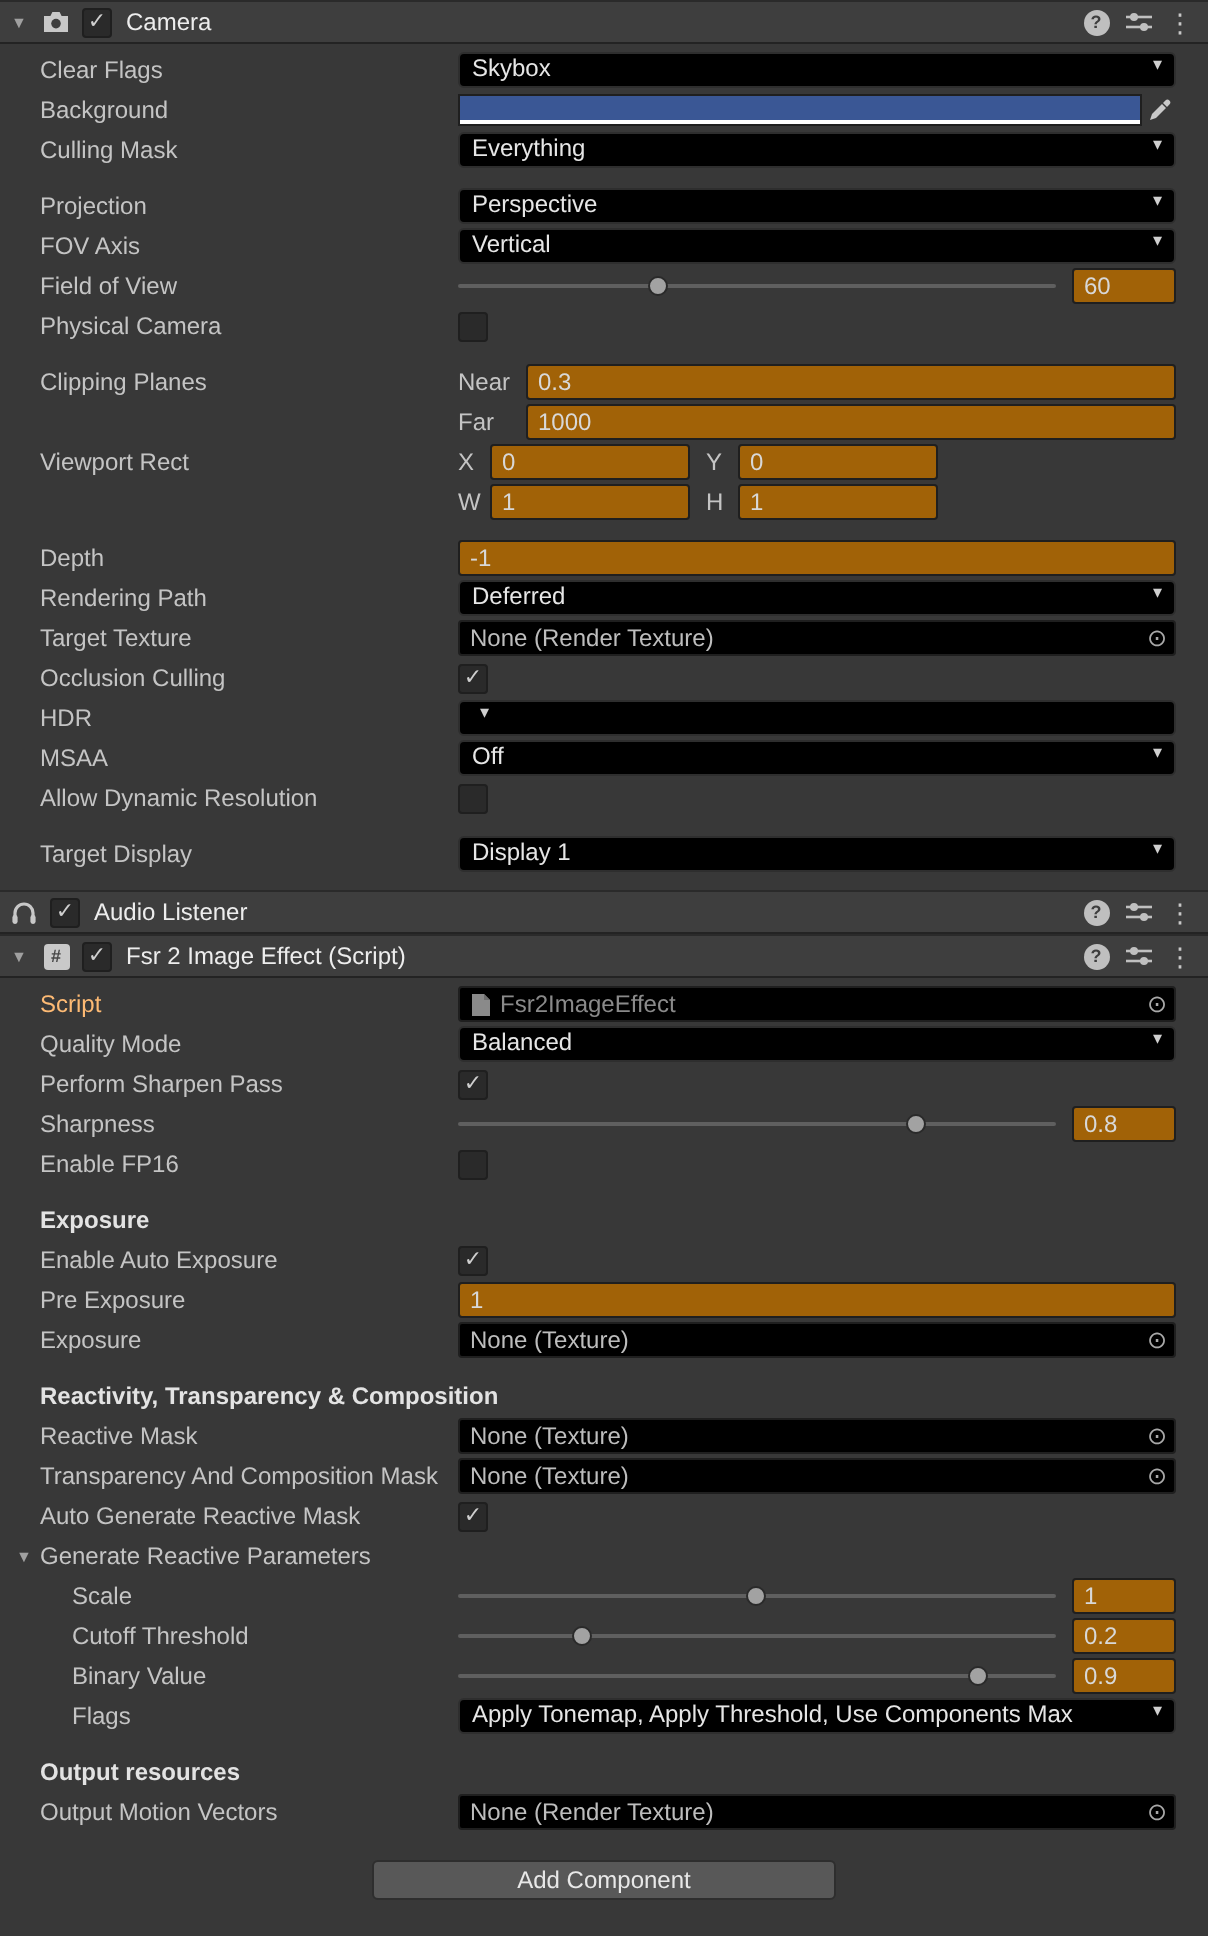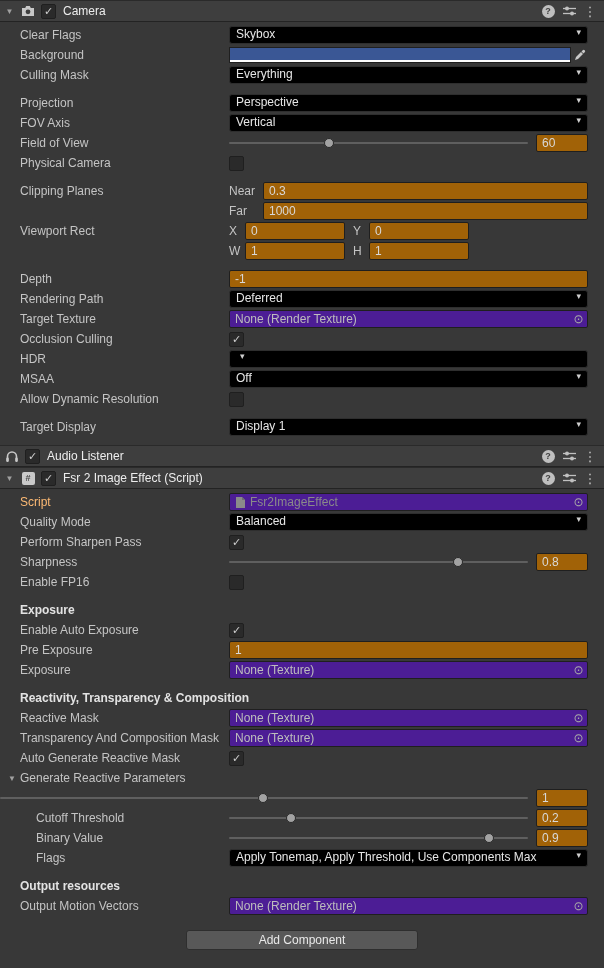--- a/index.html
+++ b/index.html
@@ -38,21 +38,21 @@
   .ctrl { flex:1; display:flex; align-items:center; min-width:0; }
 
   .dd { flex:1; height:18px; background:#000000; border:1px solid #2E2E2E; border-radius:3px; display:flex; align-items:flex-start; padding:0 6px; color:#E6E6E6; min-width:0; cursor:default; }
   .dd .ddtext { flex:1; white-space:nowrap; overflow:hidden; }
   .dd .arrow { font-size:9px; color:#CFCFCF; margin-left:4px; flex:0 0 auto; }
 
   .tf { height:18px; background:#a16207; border:1px solid #1F1F1F; border-radius:2px; color:#D8D8D8; display:flex; align-items:center; padding:0 5px; white-space:nowrap; overflow:hidden; }
   .tf.full { flex:1; }
   .val { width:52px; margin-left:6px; flex:0 0 auto; }
 
-  .obj { flex:1; height:18px; background:#4c1d95; border:1px solid #1F1F1F; border-radius:2px; display:flex; align-items:center; color:#BDBDBD; padding-left:5px; min-width:0; }
+  .obj { flex:1; height:18px; background:#000000; border:1px solid #1F1F1F; border-radius:2px; display:flex; align-items:center; color:#BDBDBD; padding-left:5px; min-width:0; }
   .obj .objtext { flex:1; white-space:nowrap; overflow:hidden; }
   .obj .picker { width:17px; text-align:center; color:#A8A8A8; flex:0 0 auto; font-size:12px; }
   .obj.dim { color:#8A8A8A; }
   .obj .minidoc { width:11px; height:13px; margin-right:4px; flex:0 0 auto; display:flex; }
 
   .sliderwrap { flex:1; position:relative; height:18px; margin-right:2px; min-width:0; }
   .track { position:absolute; left:0; right:0; top:8px; height:2px; background:#5F5F5F; border-radius:1px; }
   .handle { position:absolute; top:4px; width:10px; height:10px; border-radius:50%; background:#A2A2A2; border:1px solid #2A2A2A; }
 
   .sub { width:34px; flex:0 0 auto; color:#C4C4C4; }
@@ -469,20 +469,21 @@
     </div>
 
     <div class="r">
       <span class="lbl foldlbl">
         <span class="foldsmall">▼</span>
         <span>Generate Reactive Parameters</span>
       </span>
     </div>
 
     <div class="r">
+      <span class="lbl ind">Scale</span>
       <div class="ctrl">
         <div class="sliderwrap">
           <div class="track"></div>
           <div class="handle" style="left: calc(50% - 6px);"></div>
         </div>
         <div class="tf val">1</div>
       </div>
     </div>
 
     <div class="r">

